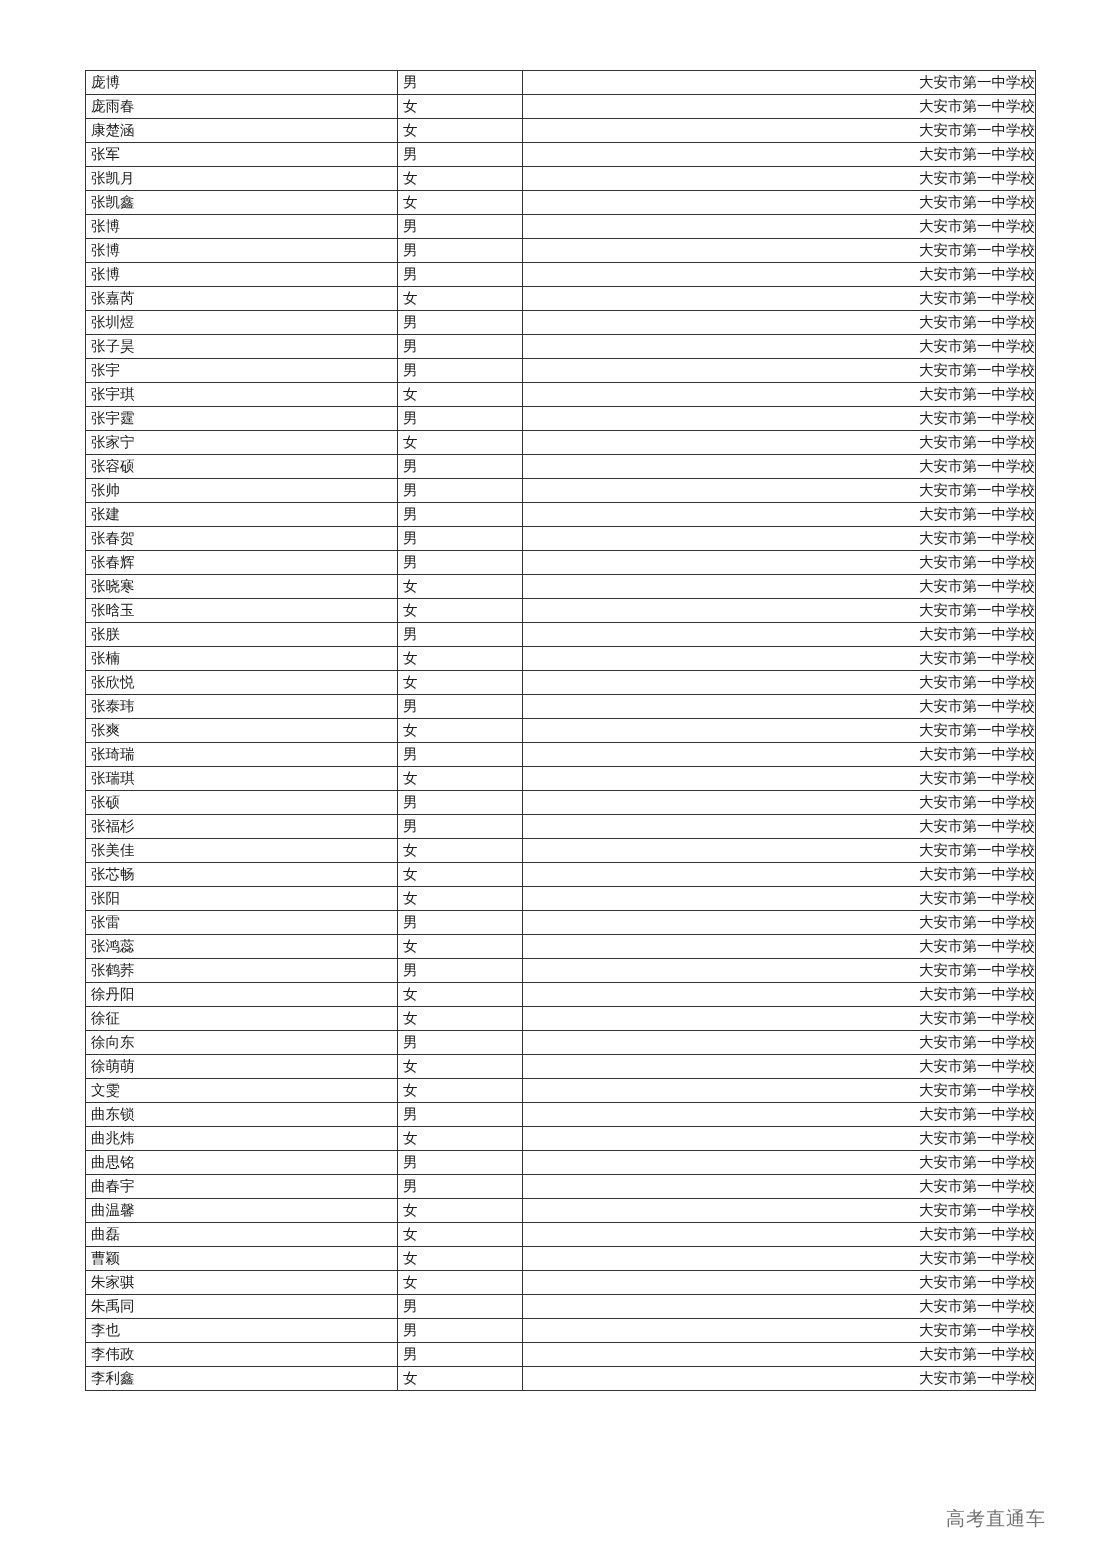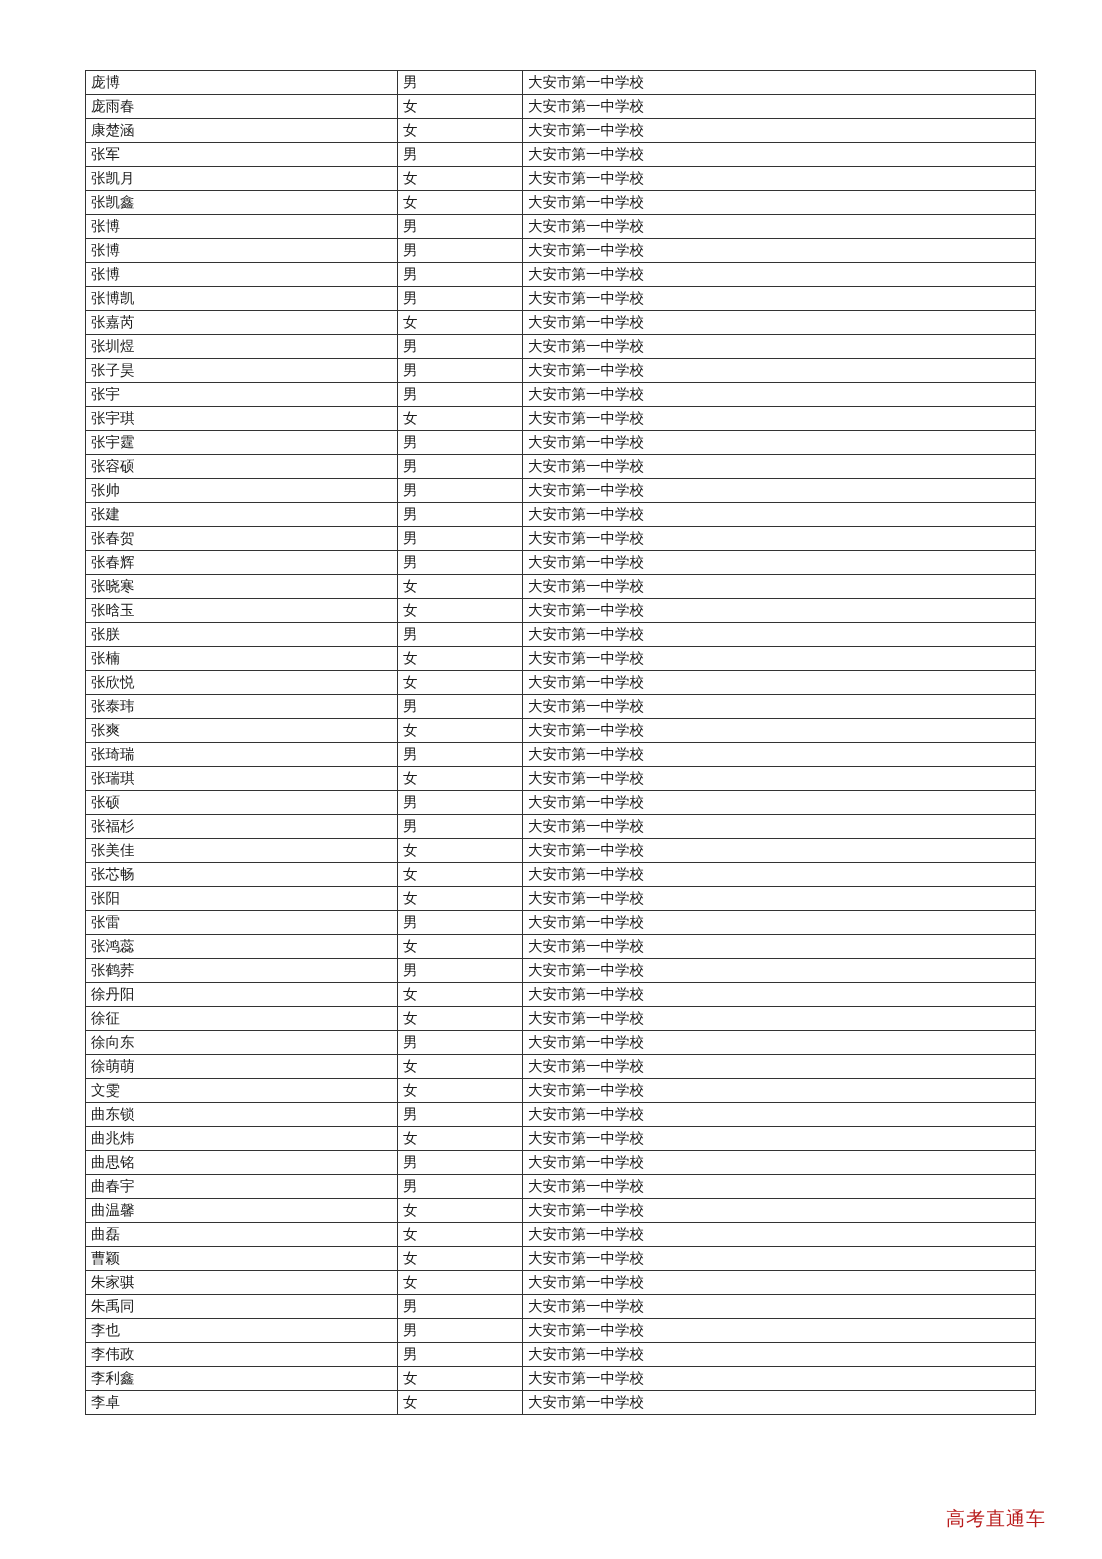--- a/index.html
+++ b/index.html
@@ -28,27 +28,27 @@
     height: 23px;
     font-size: 14.5px;
     color: #1a1a1a;
     padding: 0 0 0 5px;
     vertical-align: middle;
     white-space: nowrap;
     overflow: hidden;
   }
   td.col-name   { width: 306px; }
   td.col-gender { width: 119px; }
-  td.col-school { width: 507px; }
+  td.col-school { width: 507px; text-align: right; }
   .watermark {
     position: absolute;
     right: 56px;
     top: 1506px;
     font-size: 19px;
-    color: #b91c1c;
+    color: #737373;
     font-family: "Liberation Sans", "DejaVu Sans", sans-serif;
     letter-spacing: 1px;
   }
 </style>
 </head>
 <body>
 
 <div class="page">
   <table class="roster">
     <tbody id="roster-body">
@@ -91,25 +91,20 @@
           <td class="col-name">张博</td>
           <td class="col-gender">男</td>
           <td class="col-school">大安市第一中学校</td>
         </tr>
         <tr>
           <td class="col-name">张博</td>
           <td class="col-gender">男</td>
           <td class="col-school">大安市第一中学校</td>
         </tr>
         <tr>
-          <td class="col-name">张博凯</td>
-          <td class="col-gender">男</td>
-          <td class="col-school">大安市第一中学校</td>
-        </tr>
-        <tr>
           <td class="col-name">张嘉芮</td>
           <td class="col-gender">女</td>
           <td class="col-school">大安市第一中学校</td>
         </tr>
         <tr>
           <td class="col-name">张圳煜</td>
           <td class="col-gender">男</td>
           <td class="col-school">大安市第一中学校</td>
         </tr>
         <tr>
@@ -126,20 +121,25 @@
           <td class="col-name">张宇琪</td>
           <td class="col-gender">女</td>
           <td class="col-school">大安市第一中学校</td>
         </tr>
         <tr>
           <td class="col-name">张宇霆</td>
           <td class="col-gender">男</td>
           <td class="col-school">大安市第一中学校</td>
         </tr>
         <tr>
+          <td class="col-name">张家宁</td>
+          <td class="col-gender">女</td>
+          <td class="col-school">大安市第一中学校</td>
+        </tr>
+        <tr>
           <td class="col-name">张容硕</td>
           <td class="col-gender">男</td>
           <td class="col-school">大安市第一中学校</td>
         </tr>
         <tr>
           <td class="col-name">张帅</td>
           <td class="col-gender">男</td>
           <td class="col-school">大安市第一中学校</td>
         </tr>
         <tr>
@@ -317,24 +317,19 @@
           <td class="col-gender">男</td>
           <td class="col-school">大安市第一中学校</td>
         </tr>
         <tr>
           <td class="col-name">李伟政</td>
           <td class="col-gender">男</td>
           <td class="col-school">大安市第一中学校</td>
         </tr>
         <tr>
           <td class="col-name">李利鑫</td>
-          <td class="col-gender">女</td>
-          <td class="col-school">大安市第一中学校</td>
-        </tr>
-        <tr>
-          <td class="col-name">李卓</td>
           <td class="col-gender">女</td>
           <td class="col-school">大安市第一中学校</td>
         </tr>
       </tbody>
   </table>
   <div class="watermark">高考直通车</div>
 </div>
 
 </body></html>

